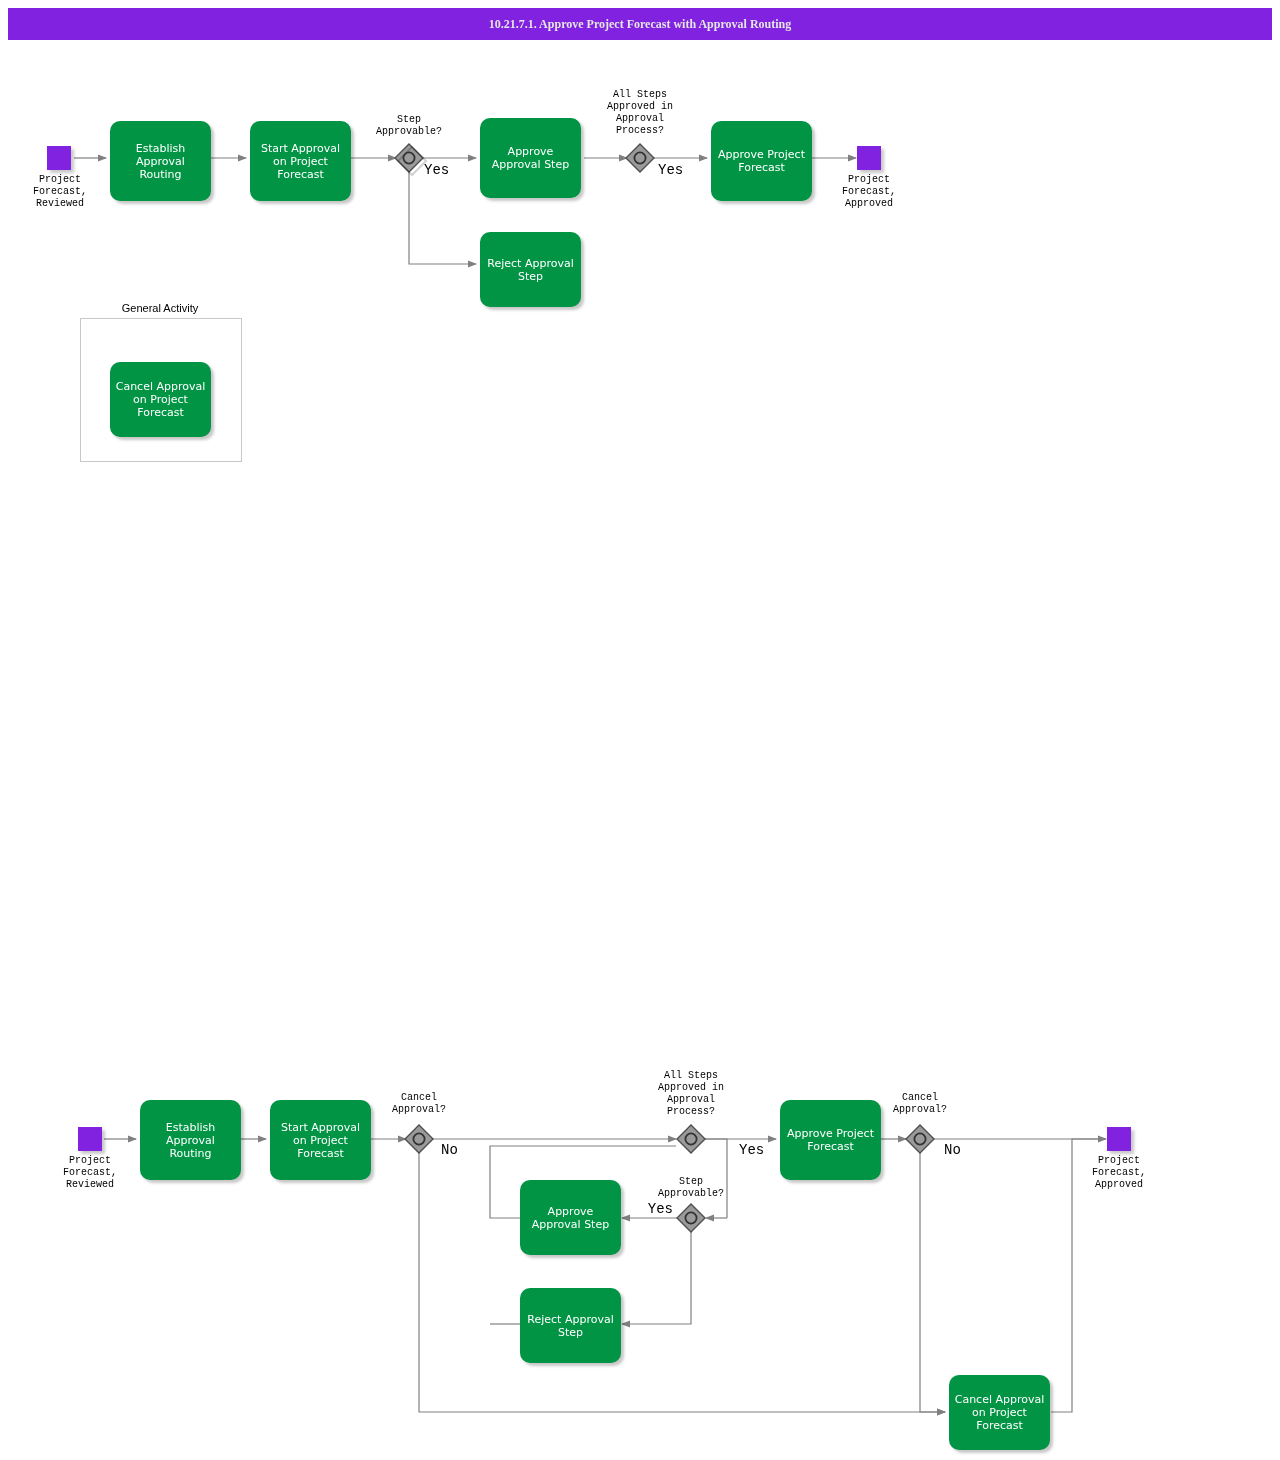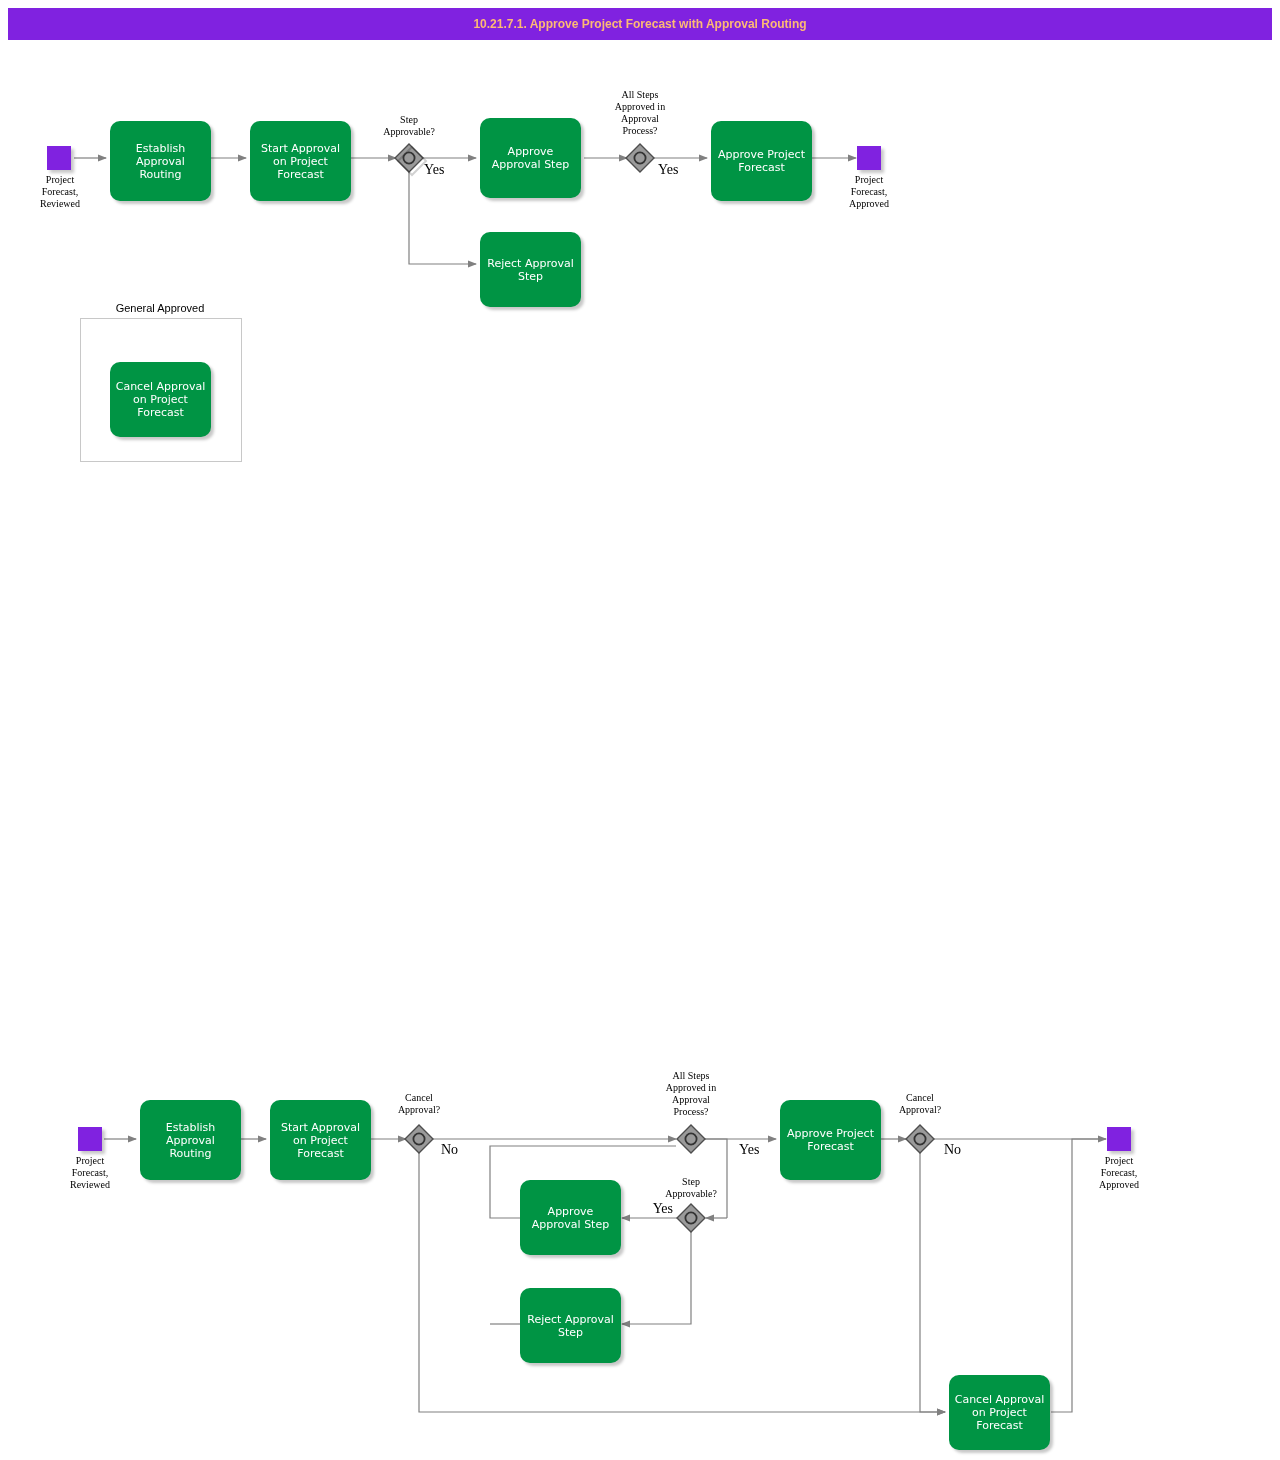--- a/index.html
+++ b/index.html
@@ -20,22 +20,22 @@
     left: 8px;
     top: 8px;
     width: 1264px;
     height: 32px;
     background: #8022e0;
     display: flex;
     align-items: center;
     justify-content: center;
   }
   #title-text {
-    color: #fdba74;
-    font-family: Liberation Sans, sans-serif;
+    color: #e5e5e5;
+    font-family: Liberation Serif, serif;
     font-size: 12px;
     font-weight: bold;
     letter-spacing: 0px;
     white-space: nowrap;
   }
   svg.diagram {
     position: absolute;
     left: 0;
     top: 0;
     width: 1280px;
@@ -59,21 +59,21 @@
     padding: 2px 12px;
   }
   .node-event {
     position: absolute;
     background: #8022e0;
     box-shadow: 3px 3px 3px rgba(0,0,0,0.22);
   }
   .evt-label, .gw-label, .edge-label, .group-label {
     position: absolute;
     color: #000000;
-    font-family: Liberation Serif, serif;
+    font-family: Liberation Mono, monospace;
     font-size: 10px;
     line-height: 12px;
     text-align: center;
     white-space: pre;
   }
   .edge-label { font-size: 14px; }
   .group-label {
     font-family: "Liberation Sans", sans-serif;
     font-size: 11px;
   }
@@ -185,21 +185,21 @@
   <div class="edge-label" style="left:658px; top:164px; width:40px; text-align:left;">Yes</div>
 
   <div class="node-task" style="left: 711px; top: 121px; width: 101px; height: 80px; white-space: pre;">Approve Project
 Forecast</div>
 
   <div class="node-event" style="left:857px; top:146px; width:24px; height:24px;"></div>
   <div class="evt-label" style="left: 819px; top: 174px; width: 100px; white-space: pre;">Project
 Forecast,
 Approved</div>
 
-  <div class="group-label" style="left:80px; top:302px; width:160px;">General Approved</div>
+  <div class="group-label" style="left:80px; top:302px; width:160px;">General Activity</div>
   <div class="group-box" style="left:80px; top:318px; width:160px; height:142px;"></div>
   <div class="node-task" style="left: 110px; top: 362px; width: 101px; height: 75px; white-space: pre;">Cancel Approval
 on Project
 Forecast</div>
 
   <div class="node-event" style="left:78px; top:1127px; width:24px; height:24px;"></div>
   <div class="evt-label" style="left: 40px; top: 1155px; width: 100px; white-space: pre;">Project
 Forecast,
 Reviewed</div>
 

